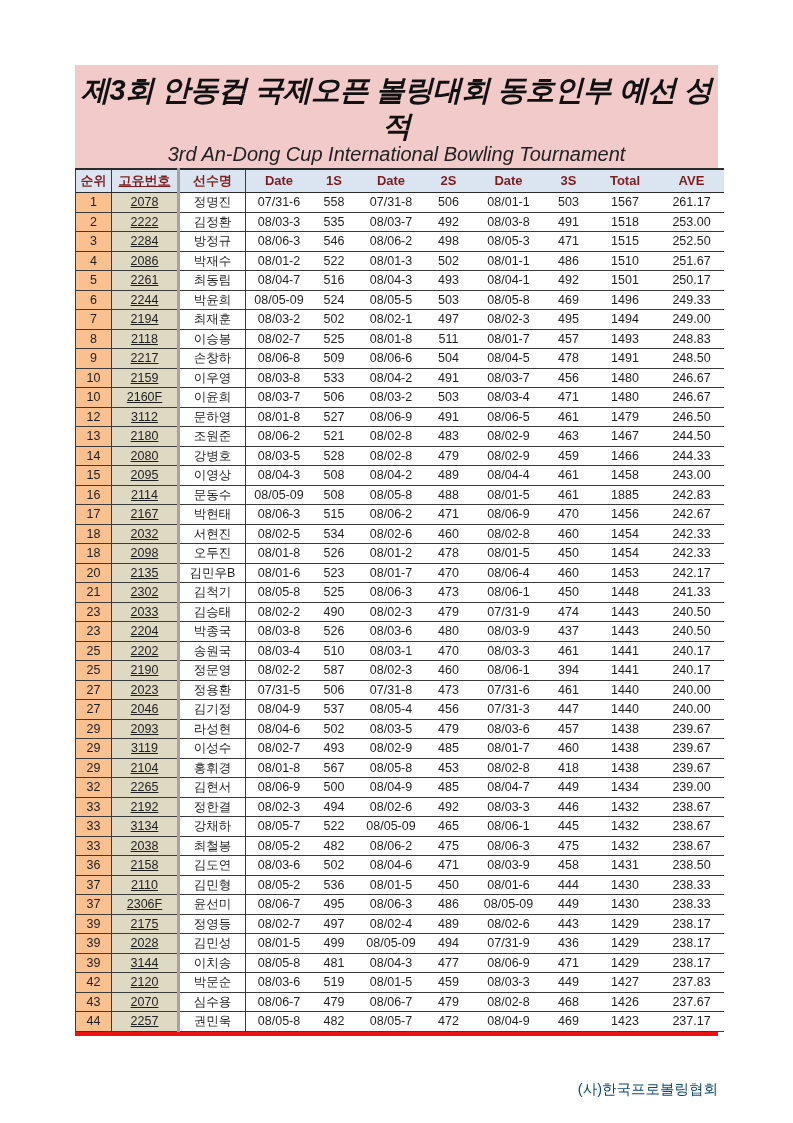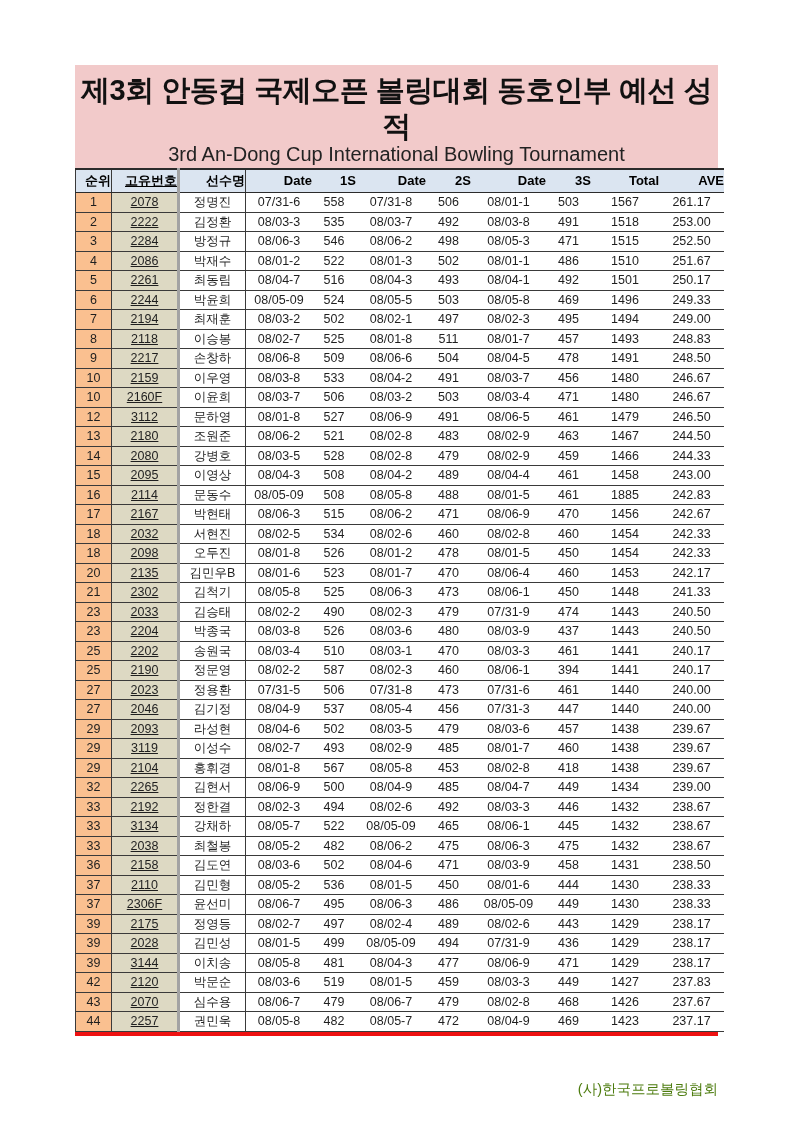--- a/index.html
+++ b/index.html
@@ -13,20 +13,21 @@
     overflow:hidden;
   }
   .content{
     position:absolute;
     left:75px;top:65px;
     width:643px;
   }
   .title-band{
     background:var(--title-bg,#f2caca);
     padding:7px 0 5px 0;
+    font-style:italic;
   }
   .doc-title{
     font-size:29px;
     font-weight:bold;
     text-align:center;
     letter-spacing:-0.5px;
     line-height:36px;
     color:#111;
   }
   .doc-subtitle{
@@ -41,24 +42,24 @@
     border-collapse:collapse;
     table-layout:fixed;
   }
   table.results th{
     background:var(--header-bg,#dbe5f1);
     font-size:13px;
     font-weight:bold;
     height:22px;
     line-height:22px;
     padding:0;
-    text-align:right;
+    text-align:center;
     border-top:2px solid #2b2b2b;
     border-bottom:1px solid #2b2b2b;
-    color:#000000;
+    color:#7f1d1d;
   }
   table.results td{
     font-size:12.5px;
     height:18.5px;
     line-height:18.5px;
     padding:0;
     text-align:center;
     border-bottom:1px solid #3a3a3a;
     white-space:nowrap;
     overflow:hidden;
@@ -72,21 +73,21 @@
   td.c1{background:var(--id-bg,#ddd9c3);}
   .red-underline{
     width:643px;height:4px;
     background:var(--accent-red,#ee1111);
     margin-top:0px;
   }
   .page-footer{
     position:absolute;
     right:75px;top:1080px;
     font-size:14.5px;
-    color:#4d7c0f;
+    color:#0c4a6e;
   }
 </style>
 </head>
 <body>
 
 <div class="page">
   <div class="content">
 
     <div class="title-band">
       <div class="doc-title">제3회 안동컵 국제오픈 볼링대회 동호인부 예선 성적</div>

